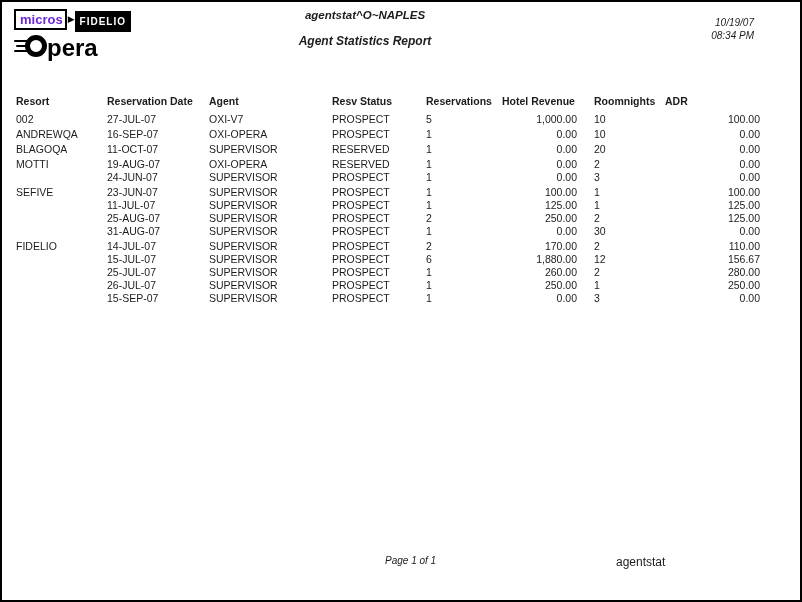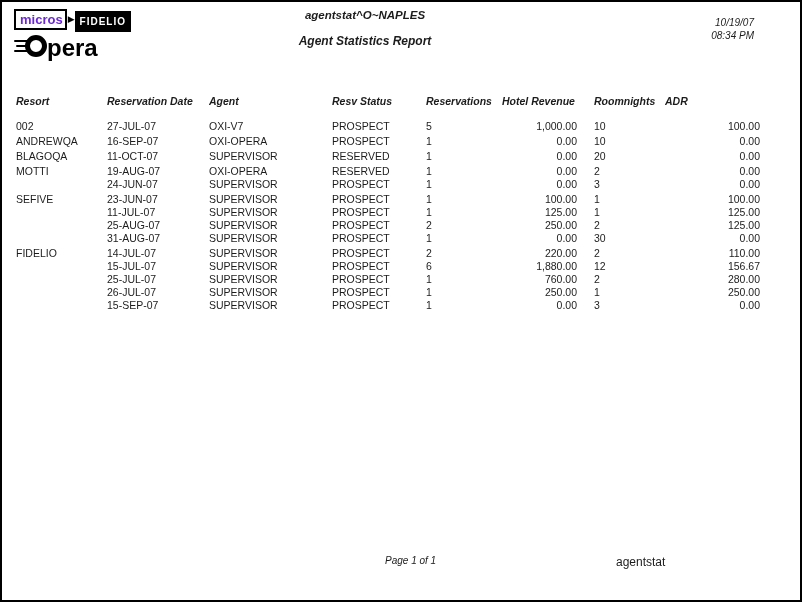--- a/index.html
+++ b/index.html
@@ -39,21 +39,21 @@
   .run-date { top:15px; }
   .run-time { top:28px; }
   
   .report-table { position:absolute; left:14px; top:93px; }
   .thead-row, .trow {
     display:grid;
     grid-template-columns:91px 102px 123px 94px 76px 75px 88px 95px;
     font-size:10.5px; line-height:13px; height:13px;
     white-space:nowrap;
   }
-  .thead-row { font-weight:bold; height:15px; margin-bottom:10px;font-style:italic; }
+  .thead-row { font-weight:bold; height:15px; margin-bottom:3px; }
   .c { overflow:hidden; }
   .col-nights { padding-left:17px; }
   .trow .col-revenue, .trow .col-adr { text-align:right; }
   .trow.group-start { margin-top:2px; }
   
   .footer-filters {
     position:absolute; left:36px; top:552px;
     font-style:italic; font-size:9.5px; line-height:12px;
     white-space:pre;
   }
@@ -189,41 +189,41 @@
       <span class="c col-revenue">0.00</span>
       <span class="c col-nights">30</span>
       <span class="c col-adr">0.00</span>
     </div>
         <div class="trow group-start">
       <span class="c col-resort">FIDELIO</span>
       <span class="c col-rdate">14-JUL-07</span>
       <span class="c col-agent">SUPERVISOR</span>
       <span class="c col-status">PROSPECT</span>
       <span class="c col-resv">2</span>
-      <span class="c col-revenue">220.00</span>
+      <span class="c col-revenue">170.00</span>
       <span class="c col-nights">2</span>
       <span class="c col-adr">110.00</span>
     </div>
         <div class="trow">
       <span class="c col-resort"></span>
       <span class="c col-rdate">15-JUL-07</span>
       <span class="c col-agent">SUPERVISOR</span>
       <span class="c col-status">PROSPECT</span>
       <span class="c col-resv">6</span>
       <span class="c col-revenue">1,880.00</span>
       <span class="c col-nights">12</span>
       <span class="c col-adr">156.67</span>
     </div>
         <div class="trow">
       <span class="c col-resort"></span>
       <span class="c col-rdate">25-JUL-07</span>
       <span class="c col-agent">SUPERVISOR</span>
       <span class="c col-status">PROSPECT</span>
       <span class="c col-resv">1</span>
-      <span class="c col-revenue">760.00</span>
+      <span class="c col-revenue">260.00</span>
       <span class="c col-nights">2</span>
       <span class="c col-adr">280.00</span>
     </div>
         <div class="trow">
       <span class="c col-resort"></span>
       <span class="c col-rdate">26-JUL-07</span>
       <span class="c col-agent">SUPERVISOR</span>
       <span class="c col-status">PROSPECT</span>
       <span class="c col-resv">1</span>
       <span class="c col-revenue">250.00</span>

